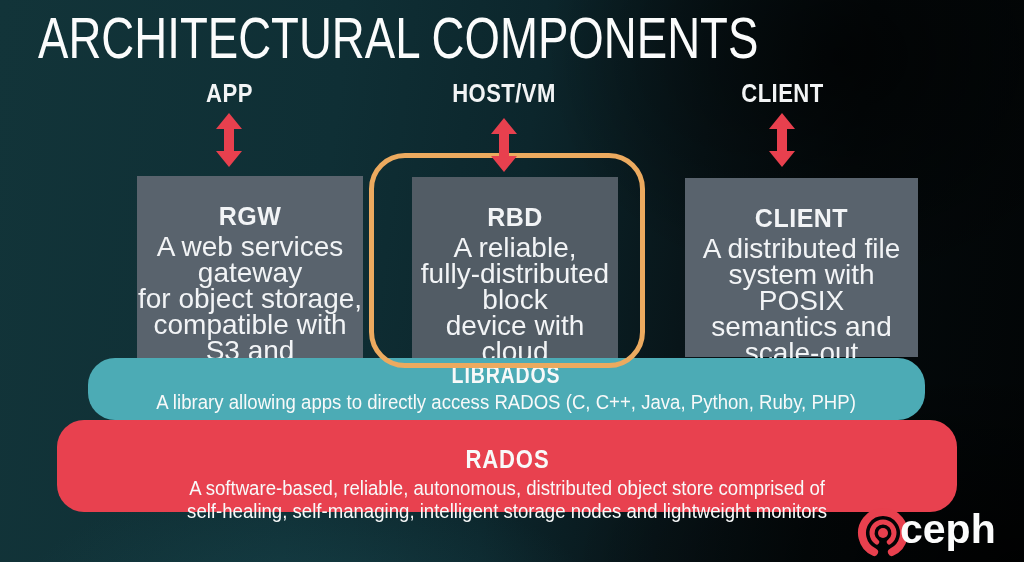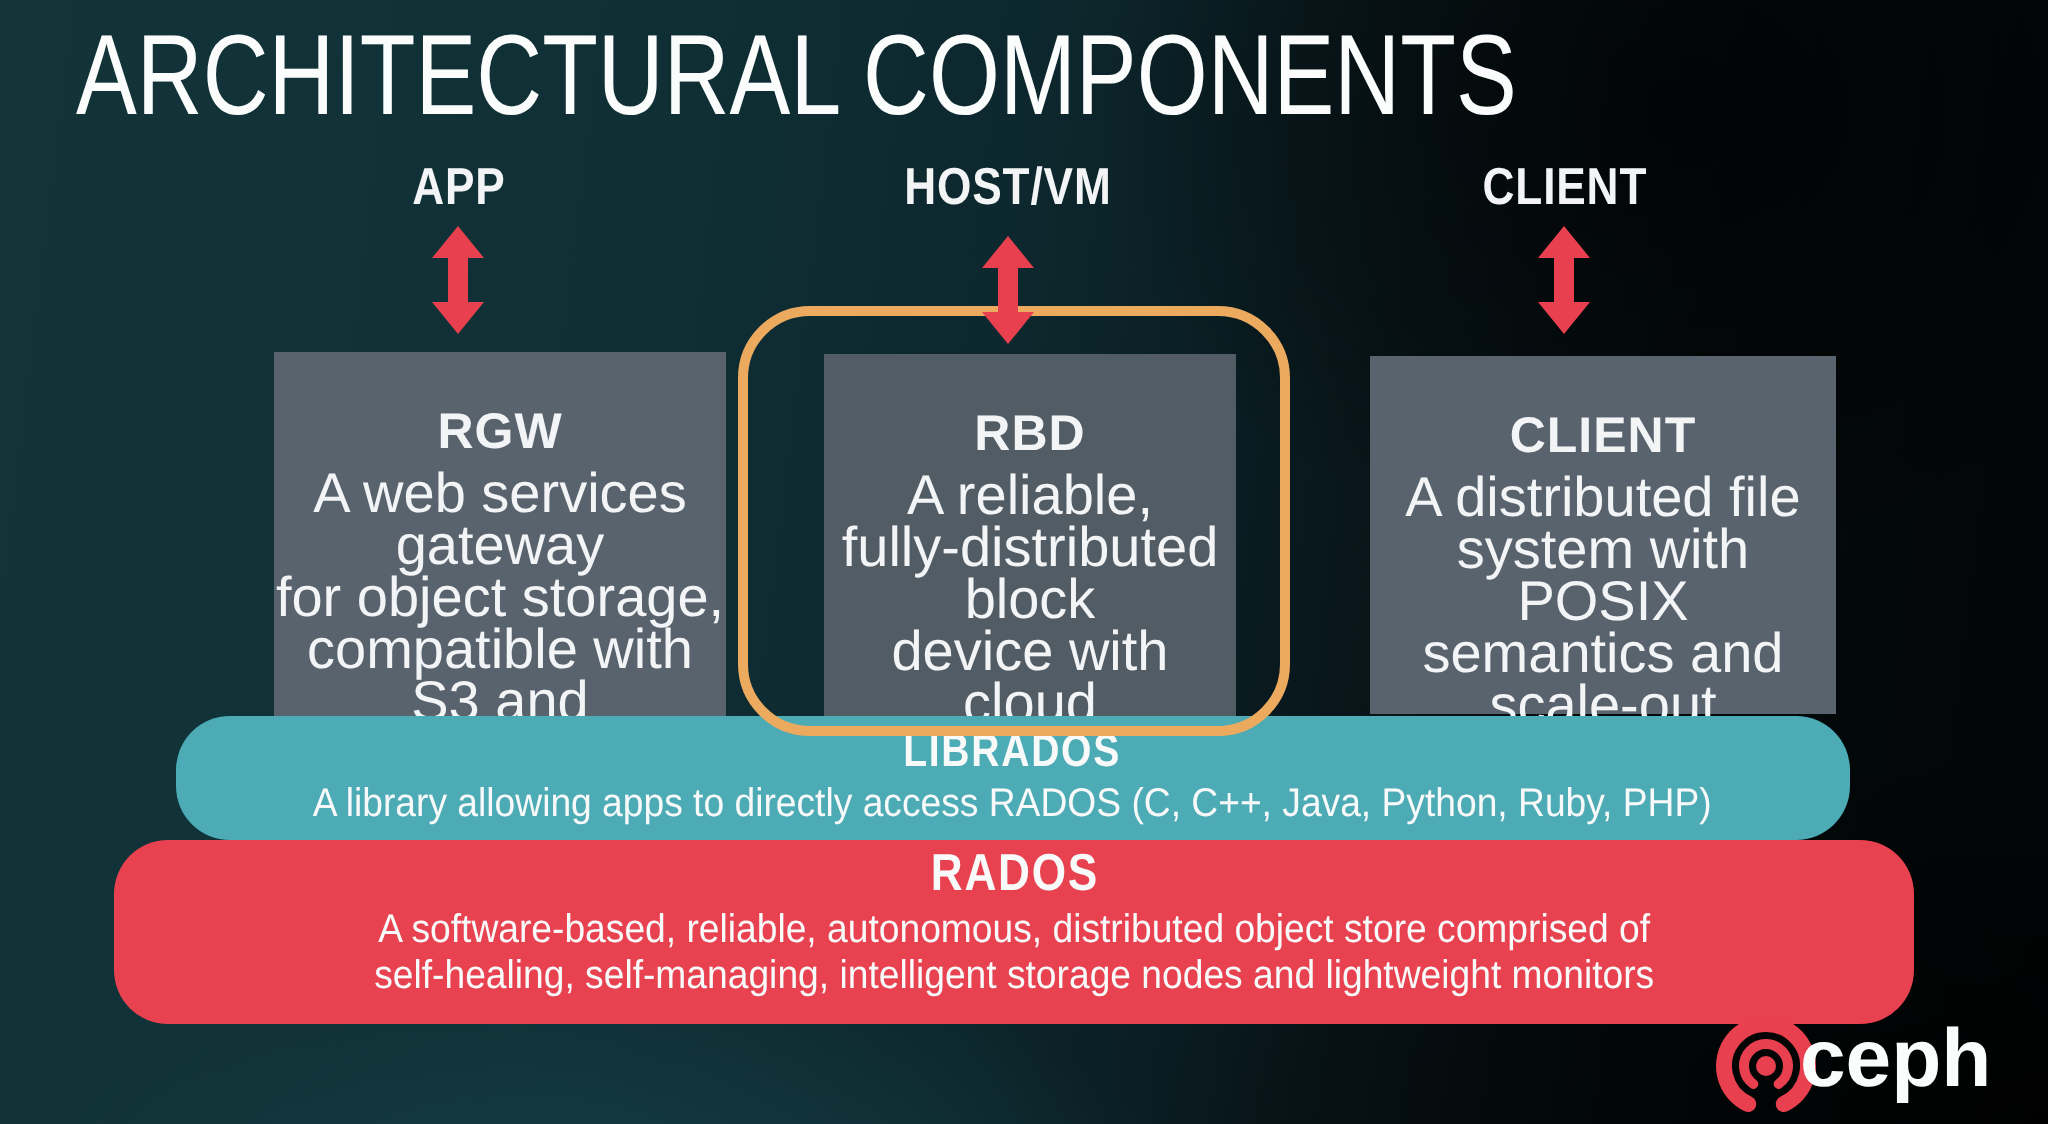--- a/index.html
+++ b/index.html
@@ -35,21 +35,21 @@
   .box .box-title{font-size:25px;font-weight:600;margin-top:26px;letter-spacing:0.5px;}
   .box .box-desc{font-size:28px;line-height:26px;margin-top:3px;white-space:pre-line;}
   .highlight-ring{
     position:absolute;left:369px;top:153px;width:266px;height:205px;
     border:5px solid #ecaa5f;border-radius:36px;z-index:4;background:transparent;
   }
   .bar{position:absolute;text-align:center;color:#f8f9f9;z-index:3;border-radius:27px;}
   .bar-librados{left:88px;top:358px;width:837px;height:62px;background:#4cabb5;}
   .bar-rados{left:57px;top:420px;width:900px;height:92px;background:#e8414f;}
   .bar-title{font-size:23px;font-weight:600;letter-spacing:1px;margin-top:4px;}
-  .bar-rados .bar-title{font-size:26px;margin-top:1px;}
+  .bar-rados .bar-title{font-size:26px;margin-top:24px;}
   .bar-desc{font-size:20px;line-height:23px;white-space:pre-line;margin-top:2px;}
   .logo{position:absolute;left:848px;top:500px;width:176px;height:62px;z-index:5;}
   .logo-mark{position:absolute;left:5px;top:3px;}
   .logo-text{position:absolute;left:52px;top:6px;font-size:41px;font-weight:700;
     color:#fbfcfc;letter-spacing:0px;}
   .z5{z-index:5;}
 </style>
 </head>
 <body>
 

